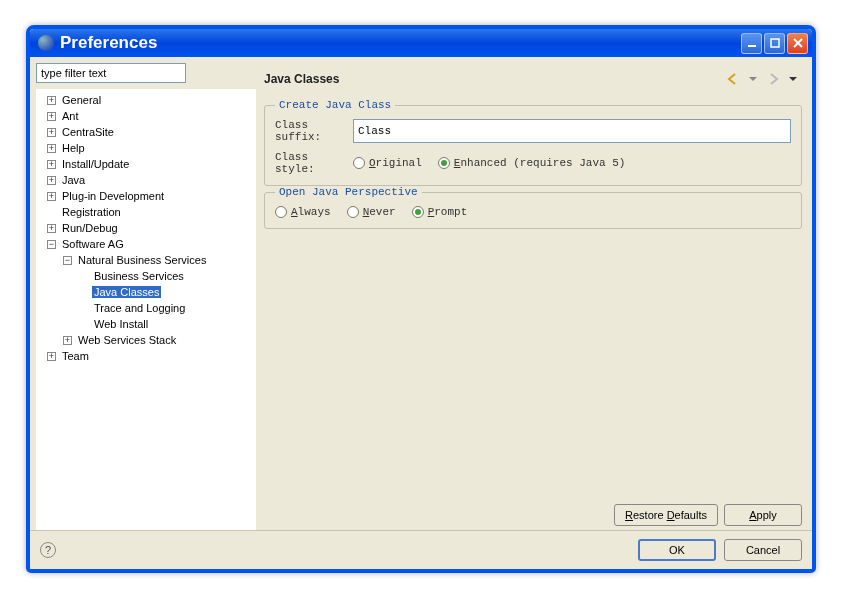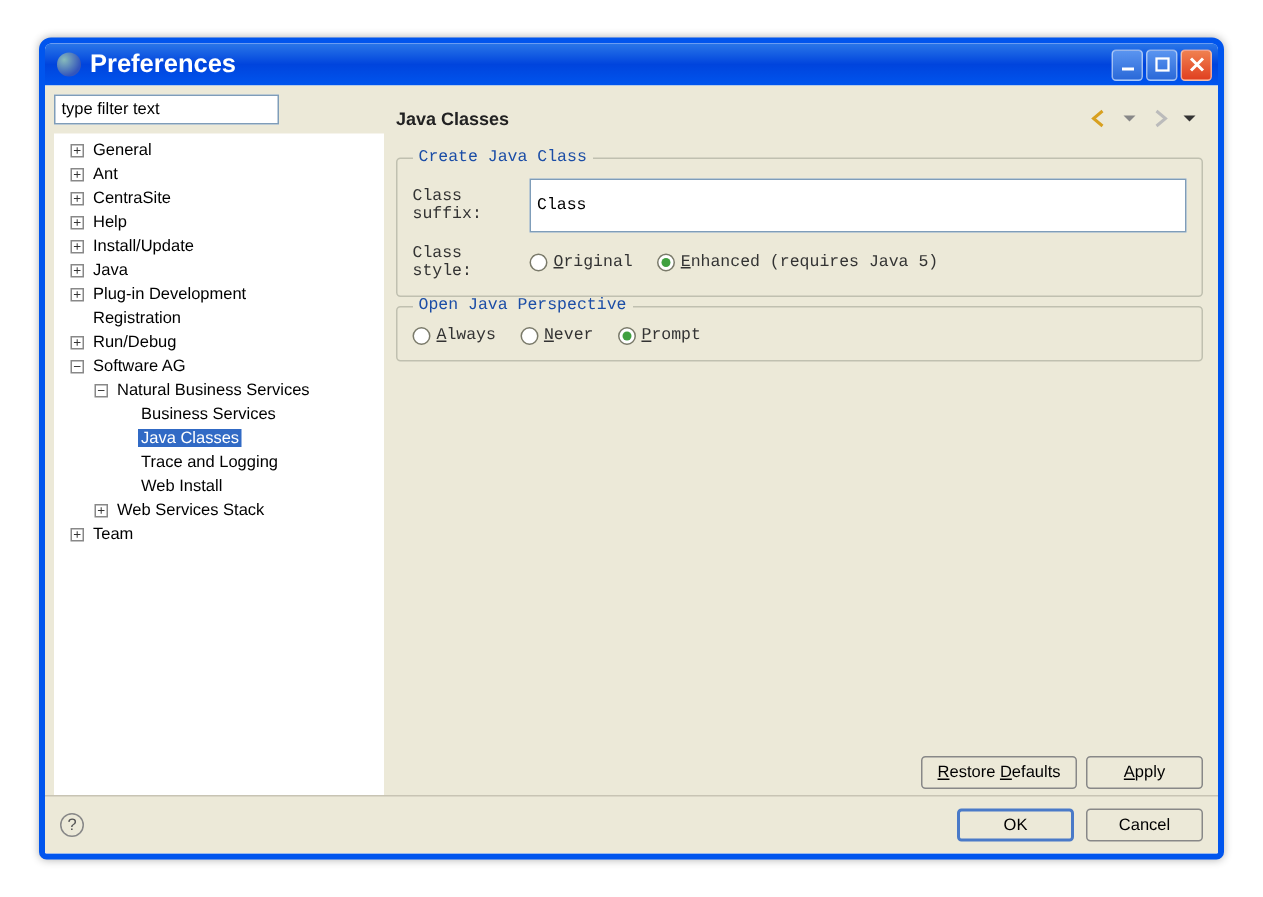--- a/index.html
+++ b/index.html
@@ -150,21 +150,21 @@
     .form-row {
       display: flex;
       align-items: center;
       gap: 8px;
       margin-bottom: 8px;
     }
     .form-row:last-child { margin-bottom: 0; }
     .form-label { width: 70px; }
     .text-input {
       flex: 1;
-      height: 36px;
+      height: 24px;
       border: 1px solid #7f9db9;
       padding: 2px 4px;
       font-size: 11px;
       font-family: inherit;
       background: #fff;
     }
     .radio-group { display: flex; align-items: center; gap: 16px; }
     .radio-item { display: flex; align-items: center; gap: 4px; cursor: pointer; }
     .radio-item .circle {
       width: 12px; height: 12px;

